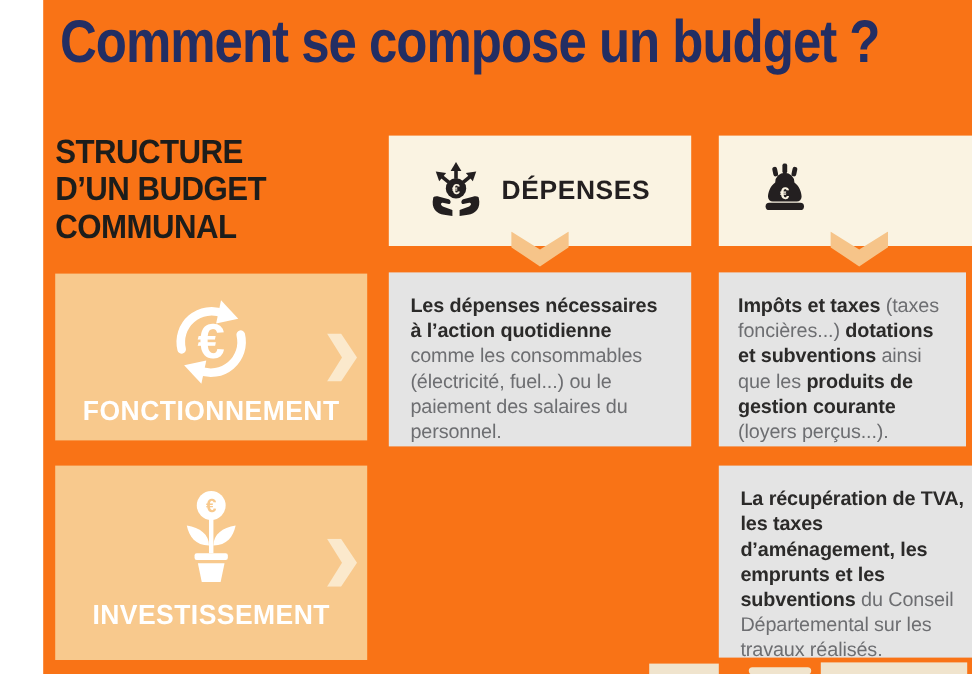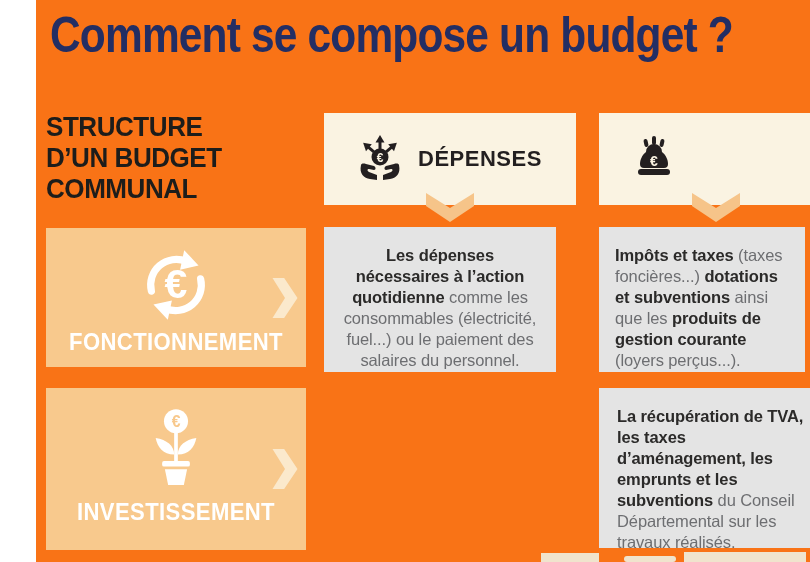--- a/index.html
+++ b/index.html
@@ -39,21 +39,21 @@
   .obox-fonct .rowlbl{bottom:11px;}
   .obox-inv .rowlbl{bottom:24px;}
   .obox .bigicon{position:absolute;left:50%;transform:translateX(-50%);color:#fff;}
   .obox-fonct .bigicon{top:16px;}
   .obox-inv .bigicon{top:18px;}
   .chev-right{position:absolute;right:8px;top:50%;transform:translateY(-50%);
     width:26px;height:40px;color:var(--chev-cream);}
 
   .cell{position:absolute;background:var(--graybox);padding:18px 18px 0 18px;
     font-size:16.5px;line-height:21px;letter-spacing:-.1px;}
-  .cell-fd{left:288px;top:227px;width:232px;height:145px;text-align:center;}
+  .cell-fd{left:288px;top:227px;width:252px;height:145px;}
   .cell-fr{left:563px;top:227px;width:206px;height:145px;padding-left:16px;}
   .cell-id{left:288px;top:388px;width:252px;height:162px;}
   .cell-ir{left:563px;top:388px;width:235px;height:160px;}
   .seg-b{font-weight:700;color:var(--text-bold);}
   .seg-r{font-weight:400;color:var(--text-gray);}
 
   .wm{position:absolute;background:var(--beige);}
   .wm1{left:505px;top:553px;width:58px;height:9px;}
   .wm2{left:588px;top:556px;width:52px;height:6px;border-radius:3px;}
   .wm3{left:648px;top:552px;width:122px;height:10px;}

